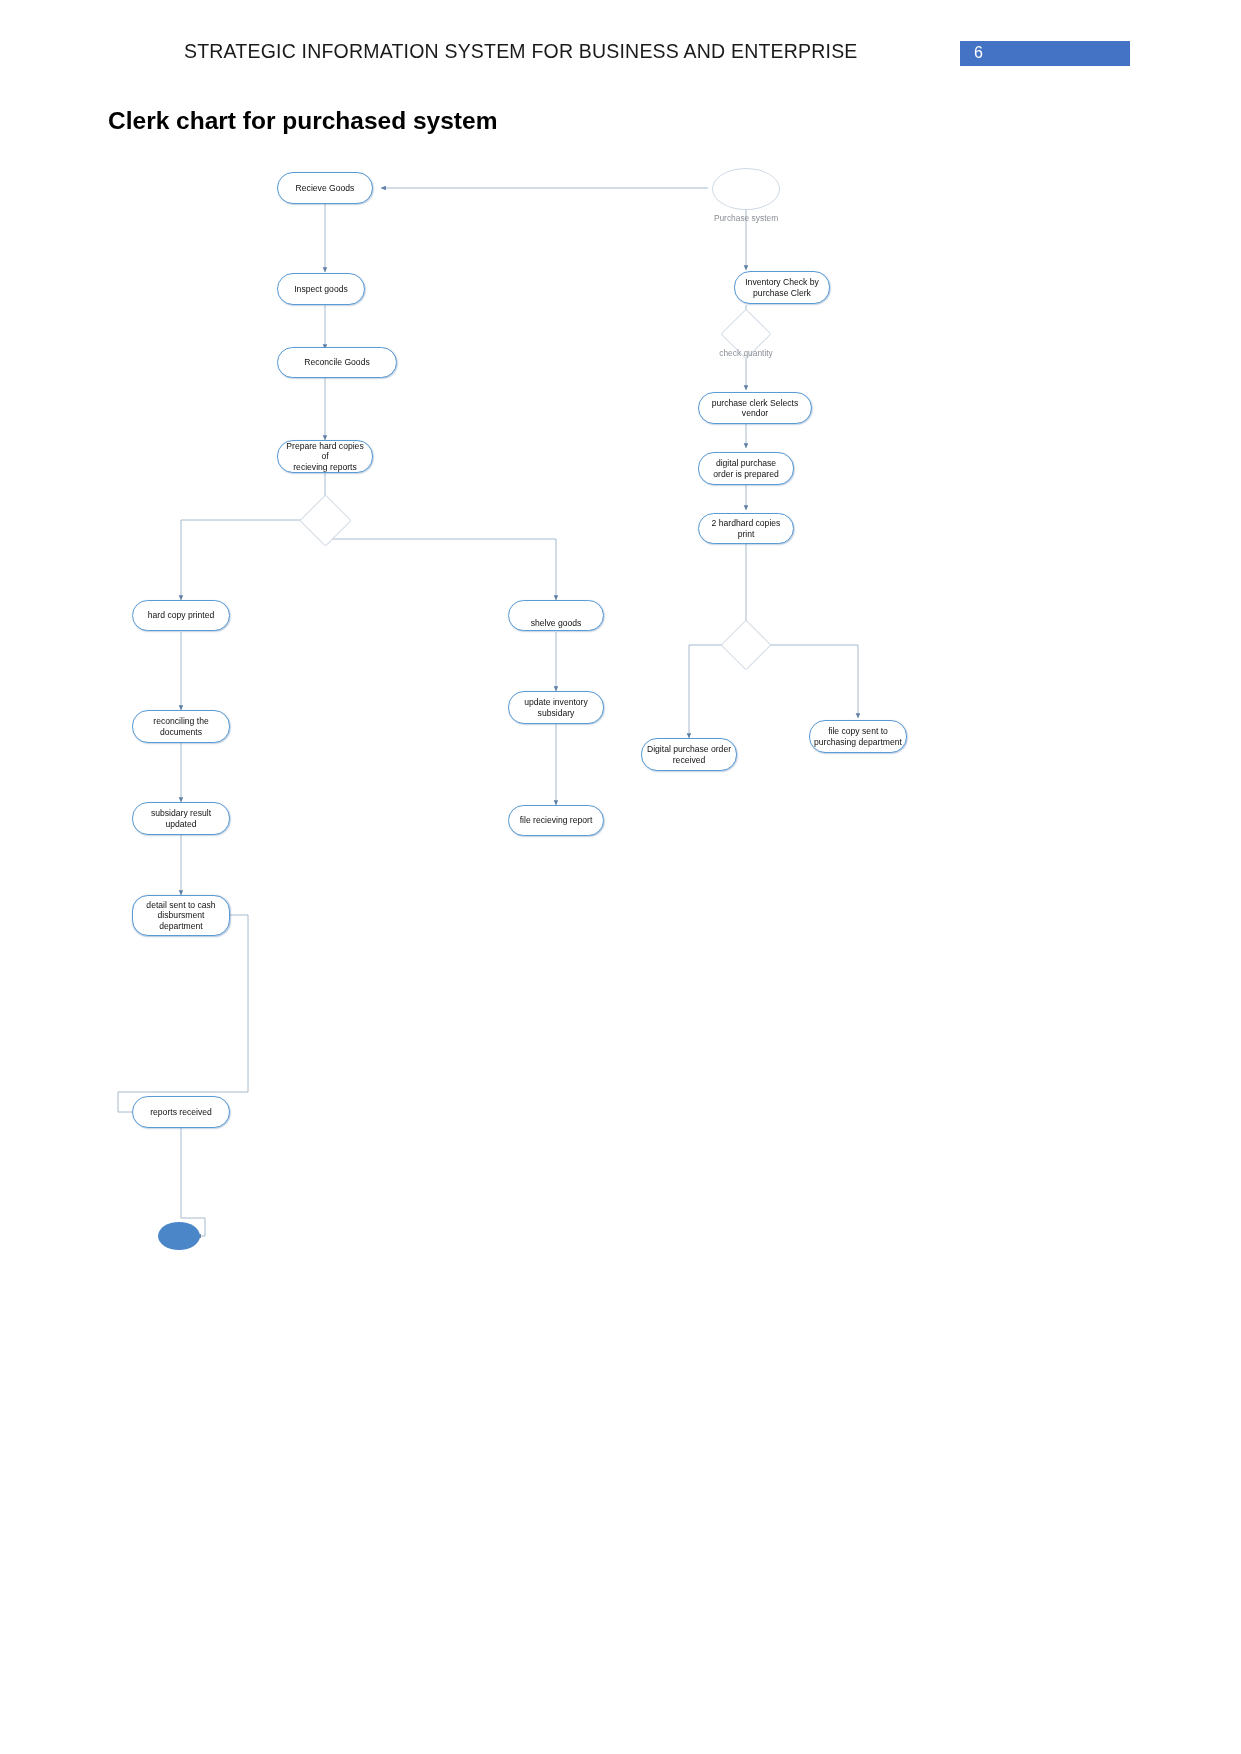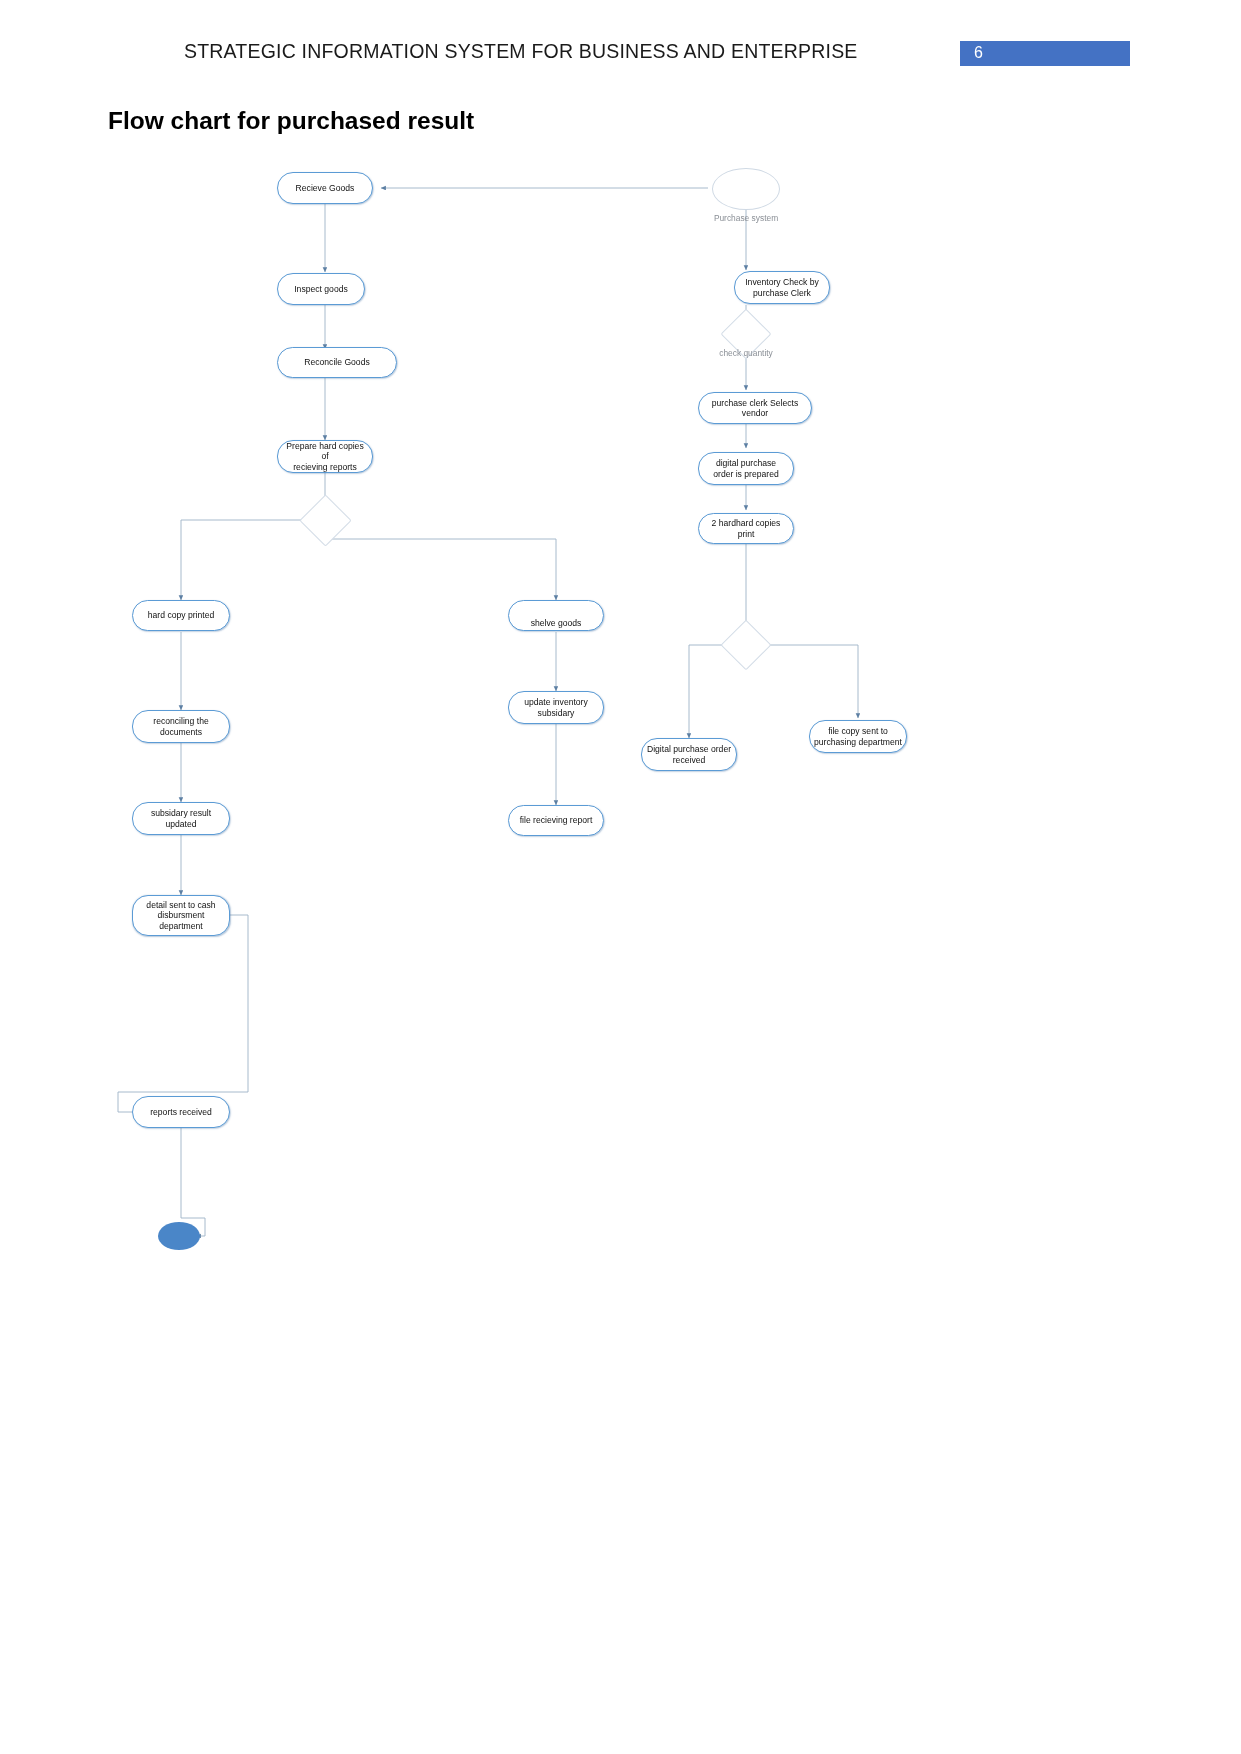--- a/index.html
+++ b/index.html
@@ -142,21 +142,21 @@
 </head>
 <body>
 
 <div class="page-header">
   <div class="header-title">STRATEGIC INFORMATION SYSTEM FOR BUSINESS AND ENTERPRISE</div>
   <div class="page-number-badge">
     <span class="num">6</span>
   </div>
 </div>
 
-<div class="section-heading">Flow chart for purchased result</div>
+<div class="section-heading">Clerk chart for purchased system</div>
 
 <div id="flow-canvas">
 
   <svg id="flow-svg" viewBox="0 0 1241 1160">
     <defs>
       <marker id="ah" markerWidth="7" markerHeight="7" refX="5.4" refY="2.6" orient="auto" markerUnits="strokeWidth">
         <path d="M0,0 L5.6,2.6 L0,5.2 z" fill="#5c7fa3"></path>
       </marker>
     </defs>
     <g stroke="#9db2c6" stroke-width="0.9" fill="none" marker-end="url(#ah)">

